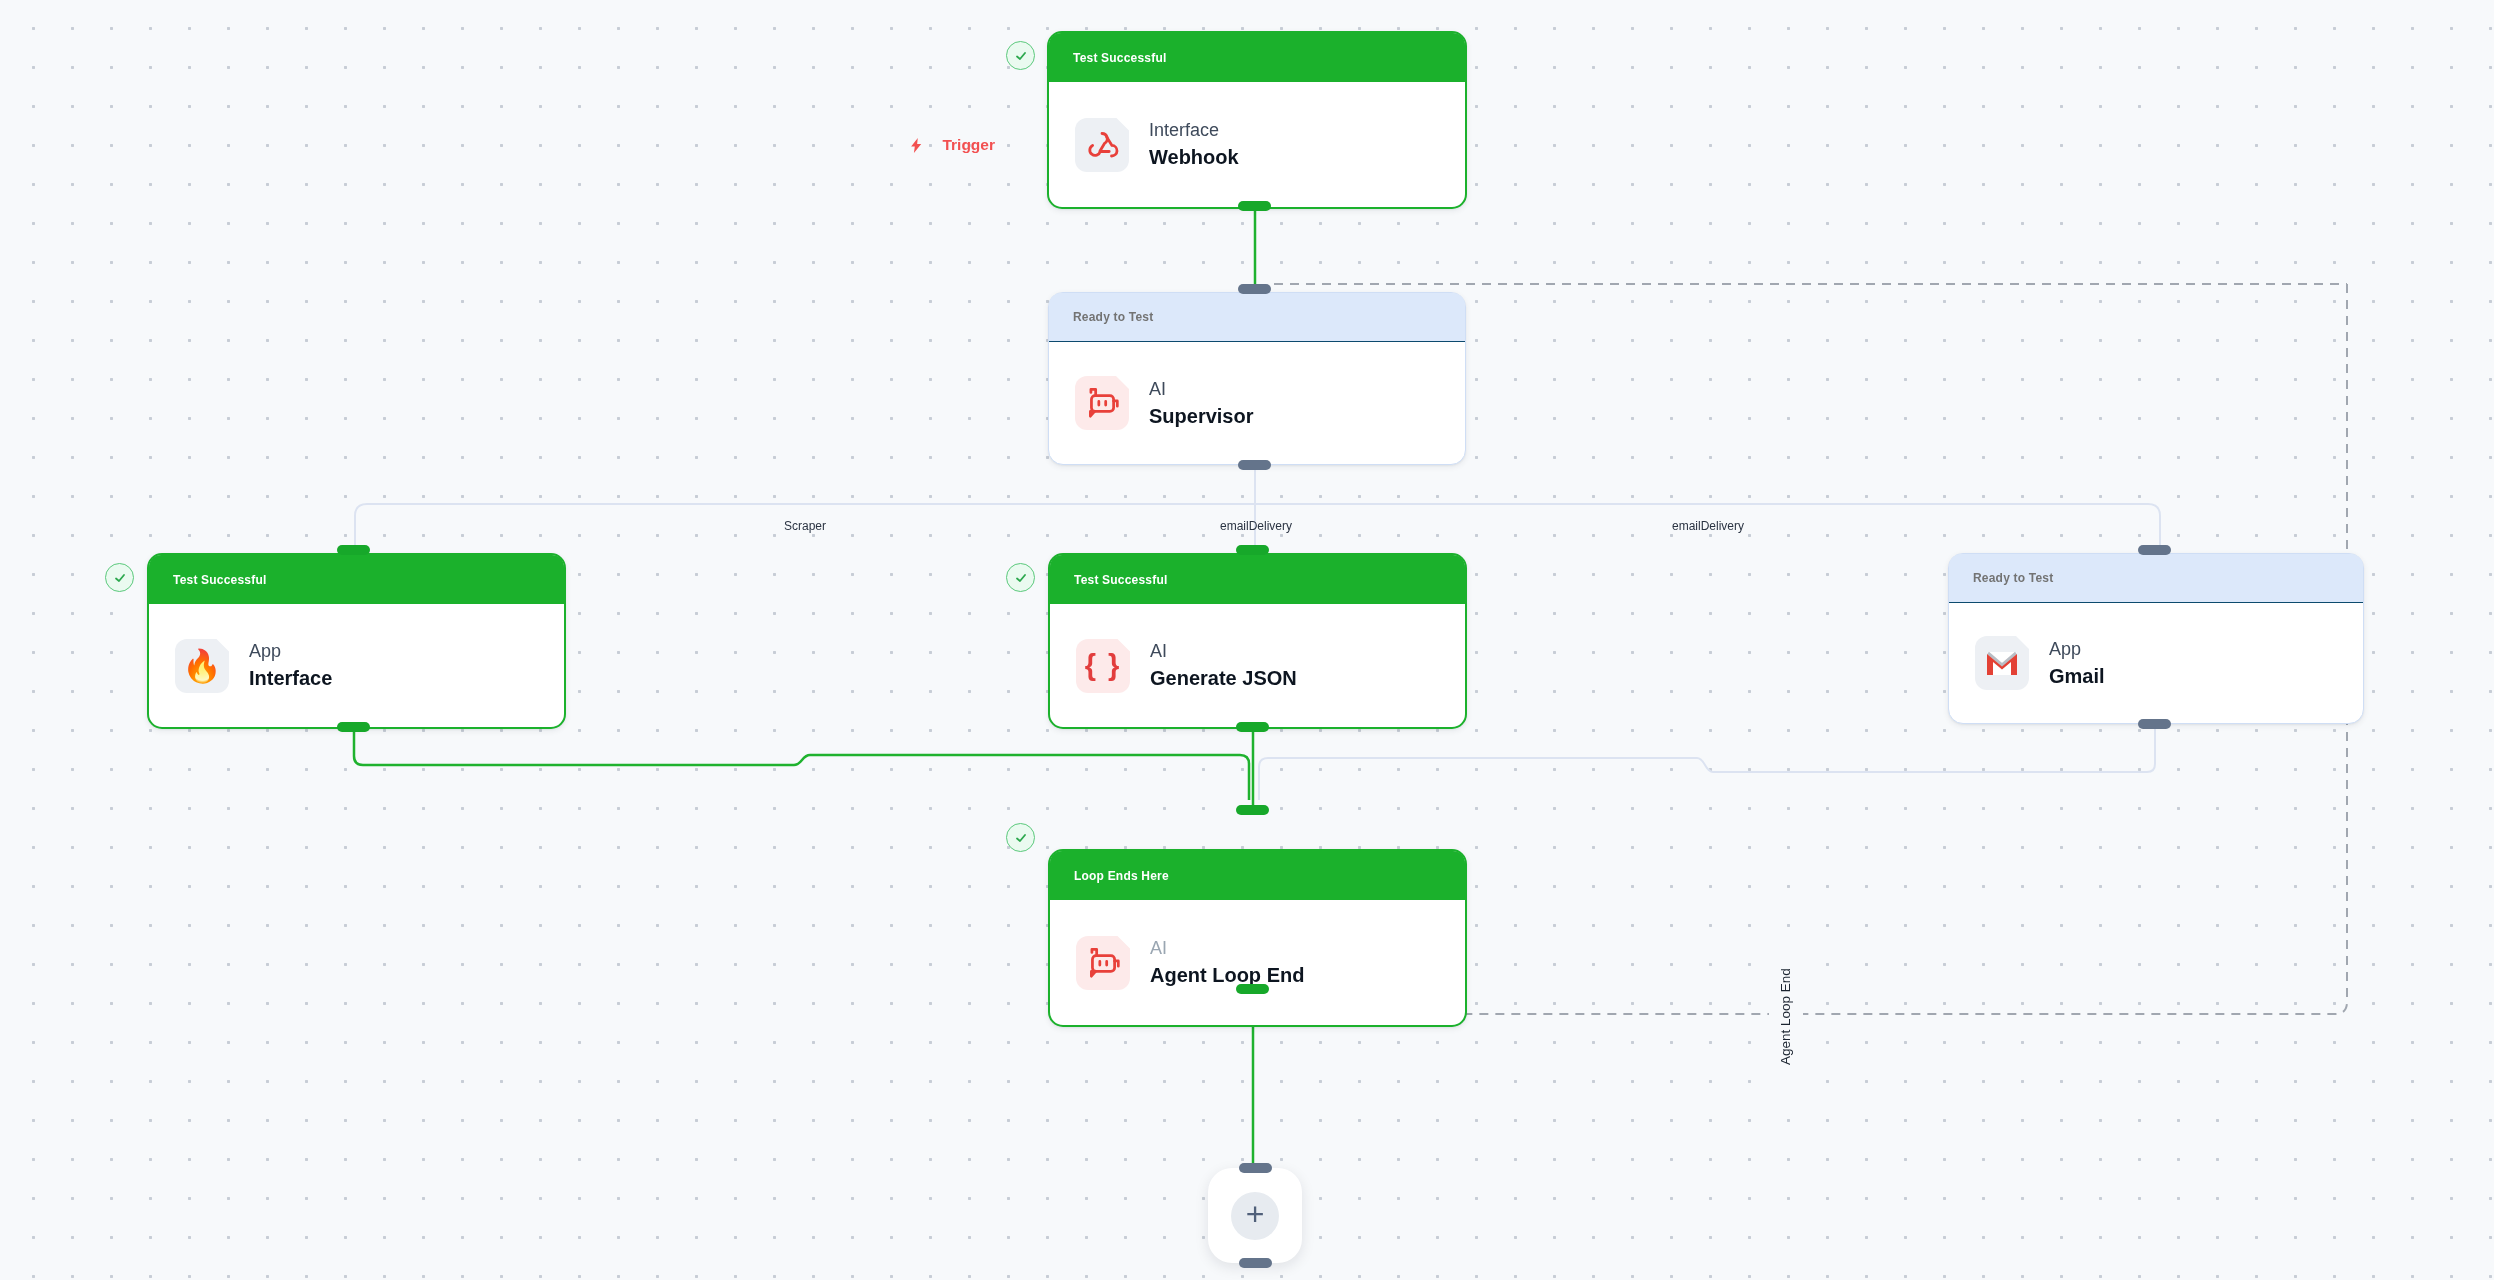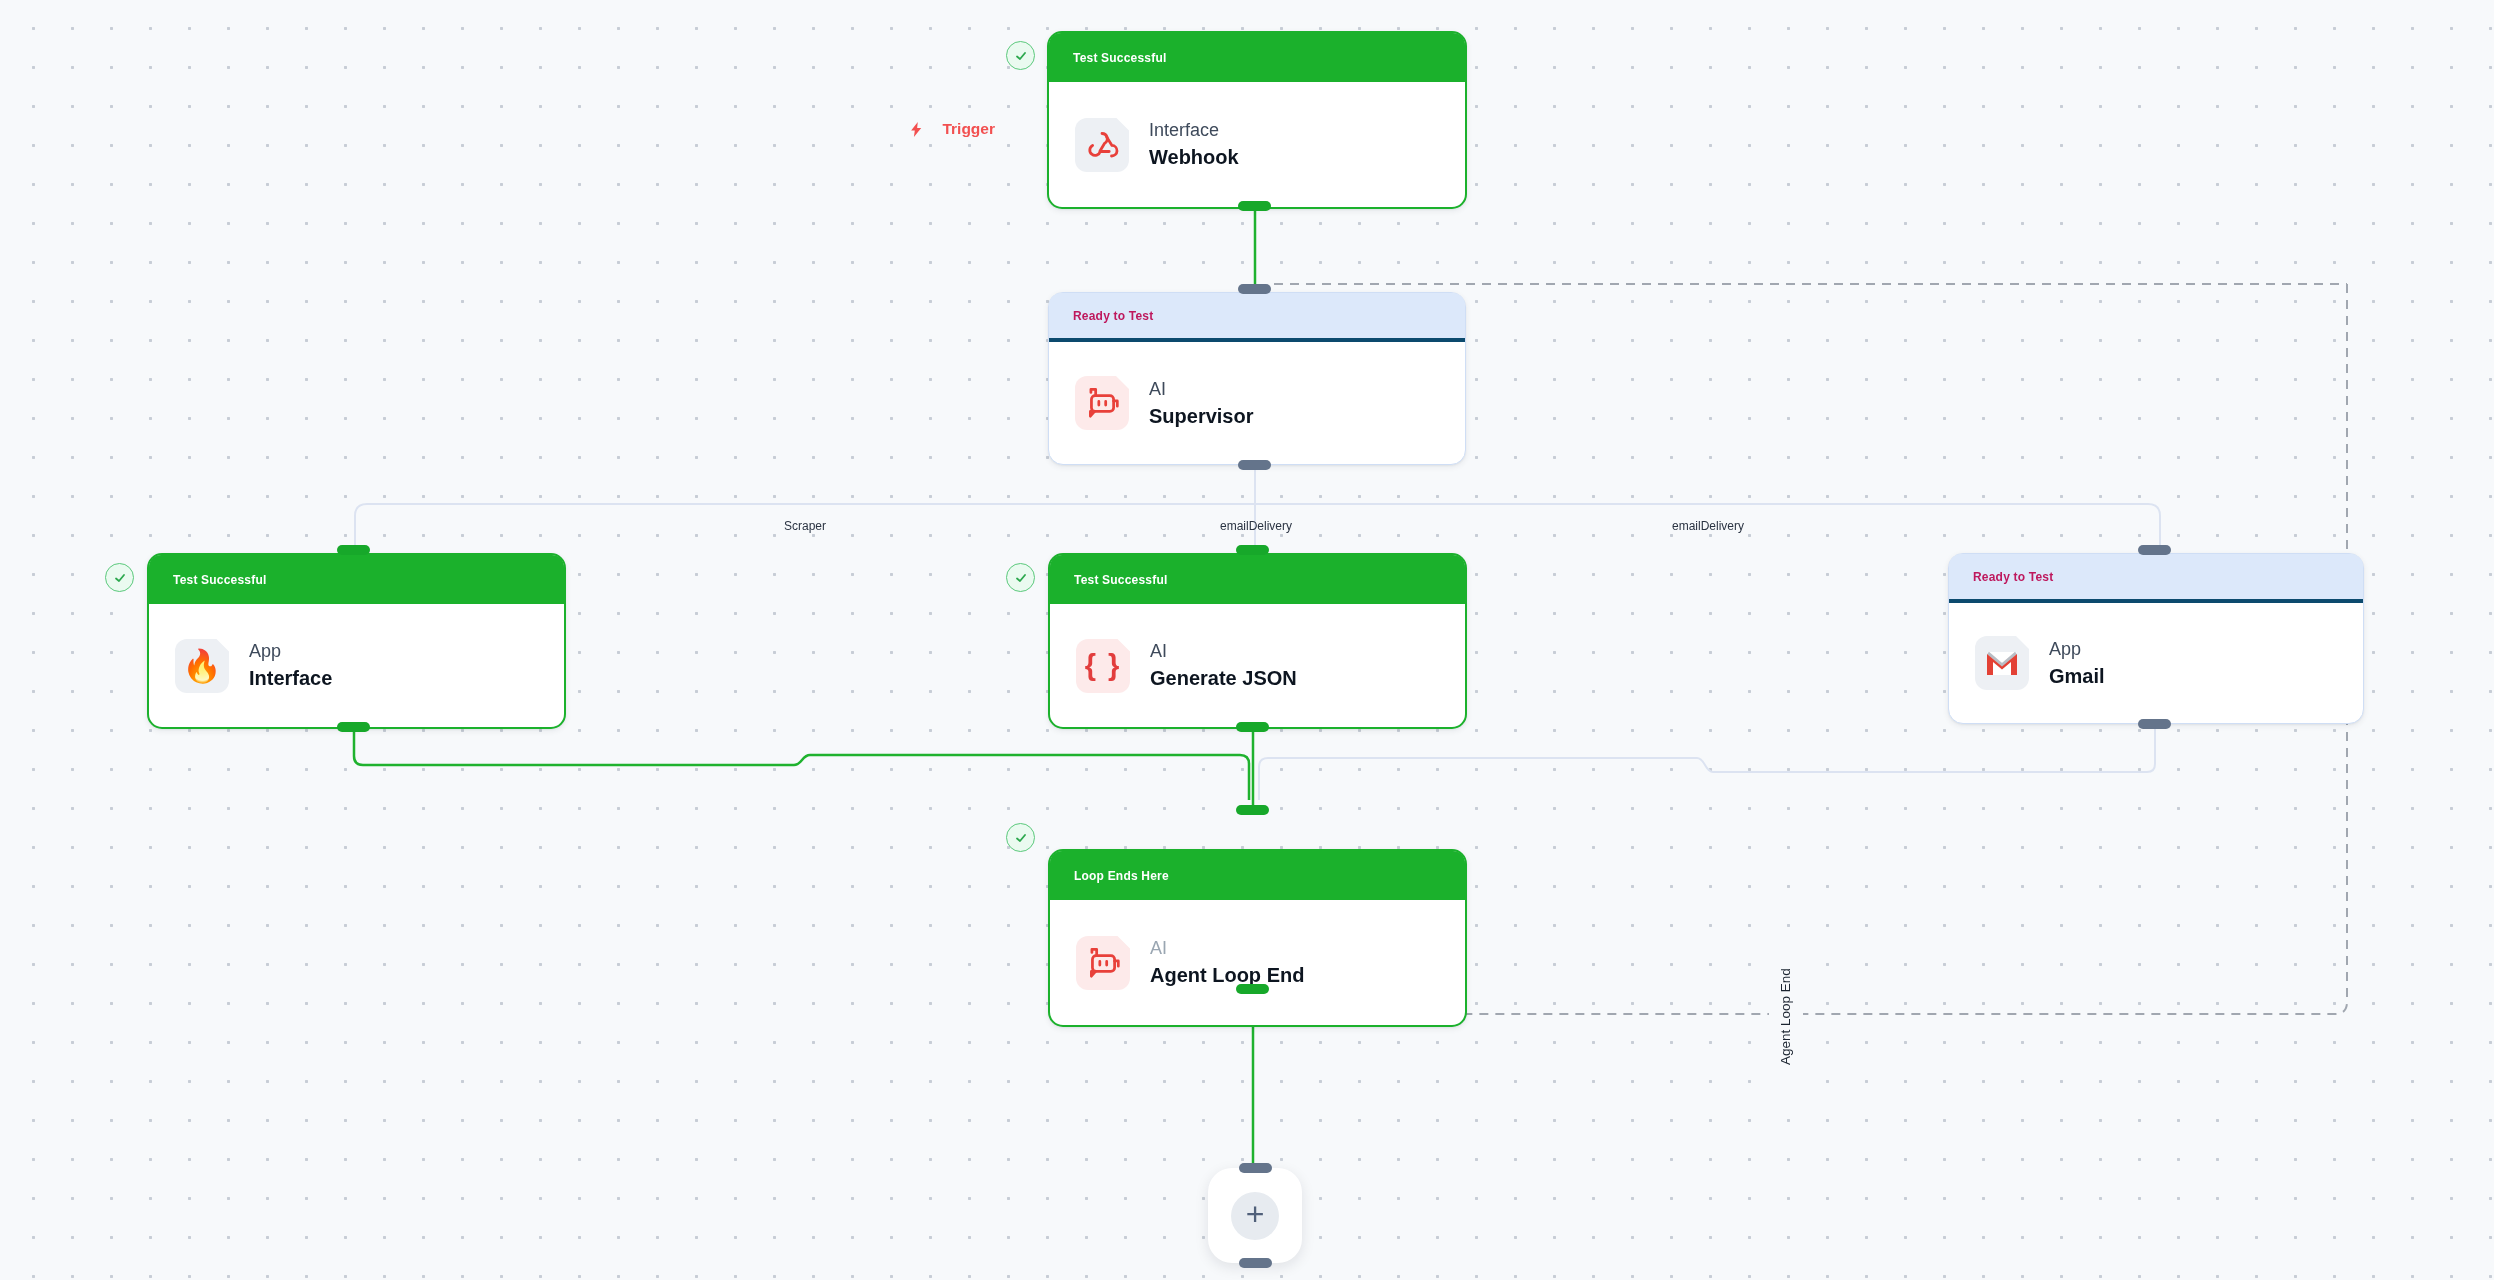--- a/index.html
+++ b/index.html
@@ -9,21 +9,21 @@
     background-size:39px 39px;background-position:14px 9px;}
   svg.edges{position:absolute;left:0;top:0;z-index:1;}
   .node{position:absolute;background:#fff;border-radius:15px;z-index:3;
     box-shadow:0 1px 2px rgba(16,24,40,.05),0 2px 6px rgba(16,24,40,.07);}
   .node.green{border:2px solid #1bb12c;}
   .node.blue{border:1.5px solid #cfdef5;}
   .node .header{box-sizing:border-box;height:49px;display:flex;align-items:center;
     padding:0 24px;font-size:12px;font-weight:700;letter-spacing:.2px;
     border-radius:12px 12px 0 0;}
   .node.green .header{background:#1bb12c;color:#fff;}
-  .node.blue .header{background:#dce8fa;color:#be185d;border-bottom:4px solid #0c4a6e;}
+  .node.blue .header{background:#dce8fa;color:#737373;border-bottom:1px solid #0c4a6e;}
   .node .body{position:absolute;left:0;right:0;bottom:0;top:49px;display:flex;align-items:center;}
   .tile{position:relative;width:54px;height:54px;margin-left:26px;border-radius:12px;
     display:flex;align-items:center;justify-content:center;flex:0 0 auto;}
   .tile.gray{background:#edf0f4;}
   .tile.pink{background:#fdeaea;}
   .tile::after{content:"";position:absolute;top:-1px;right:-1px;width:15px;height:15px;
     background:#fff;clip-path:polygon(0 0,100% 0,100% 100%);}
   .tile .emoji{font-size:32px;line-height:1;}
   .tile .braces{font-size:29px;font-weight:800;color:#e23d3d;letter-spacing:2px;
     font-family:"Liberation Sans",sans-serif;}
@@ -32,21 +32,21 @@
   .kind.muted{color:#9aa6b2;}
   .title{font-size:20px;font-weight:700;color:#0d1520;}
   .badge{position:absolute;width:29px;height:29px;border-radius:50%;z-index:4;
     background:#eafaf0;border:1.5px solid #5bc97c;box-sizing:border-box;
     display:flex;align-items:center;justify-content:center;}
   .stub{position:absolute;width:33px;height:10px;border-radius:5px;z-index:5;}
   .stub.green{background:#17a82a;}
   .stub.slate{background:#64748b;}
   .edge-label{position:absolute;top:519px;height:20px;font-size:12px;color:#2a3342;
     text-align:center;z-index:2;}
-  .trigger{position:absolute;left:885px;top:120px;width:110px;text-align:right;
+  .trigger{position:absolute;left:885px;top:136px;width:110px;text-align:right;
     font-size:15.5px;font-weight:600;color:#f25050;z-index:2;display:flex;
     justify-content:flex-end;align-items:center;gap:19px;}
   .vlabel{position:absolute;left:1769px;top:941px;width:34px;height:152px;z-index:2;
     writing-mode:vertical-rl;transform:rotate(180deg);text-align:center;
     font-size:13.5px;color:#1b2430;background:#f7f9fb;line-height:34px;}
   .plus-card{position:absolute;left:1208px;top:1168px;width:94px;height:95px;z-index:3;
     background:#fff;border-radius:24px;box-shadow:0 4px 14px rgba(16,24,40,.10);
     display:flex;align-items:center;justify-content:center;}
   .plus-circle{width:48px;height:48px;border-radius:50%;background:#e7ebf0;
     display:flex;align-items:center;justify-content:center;

